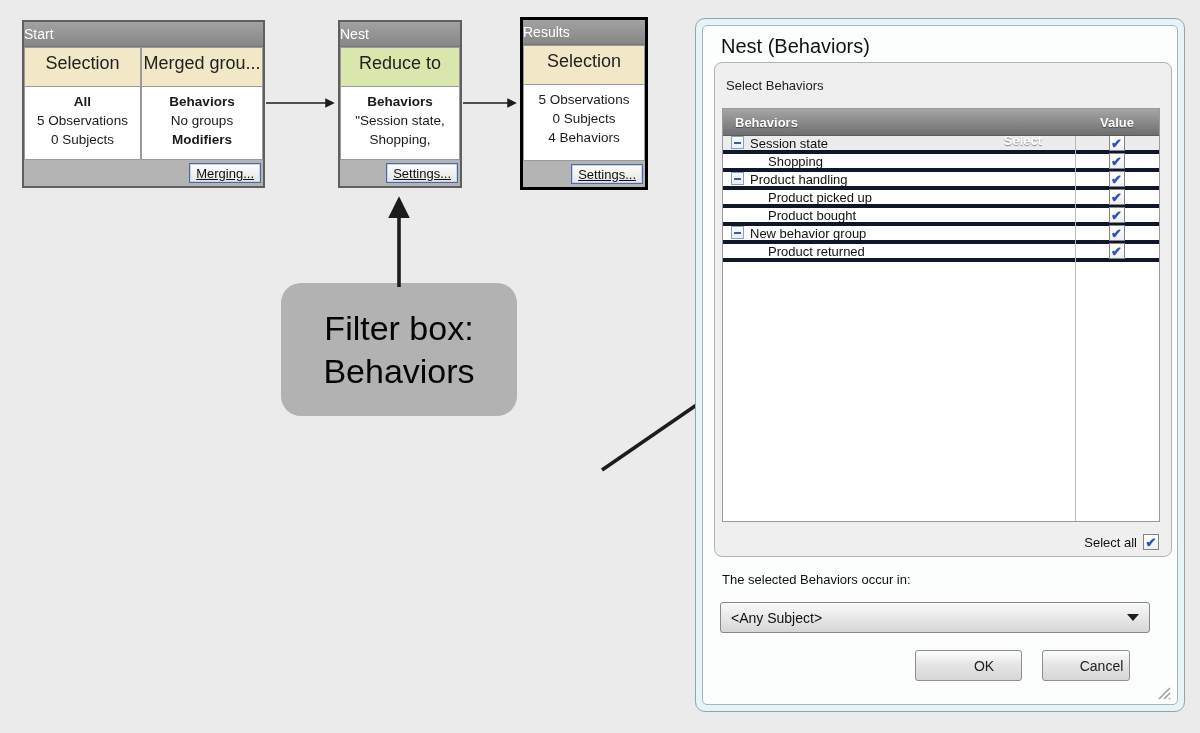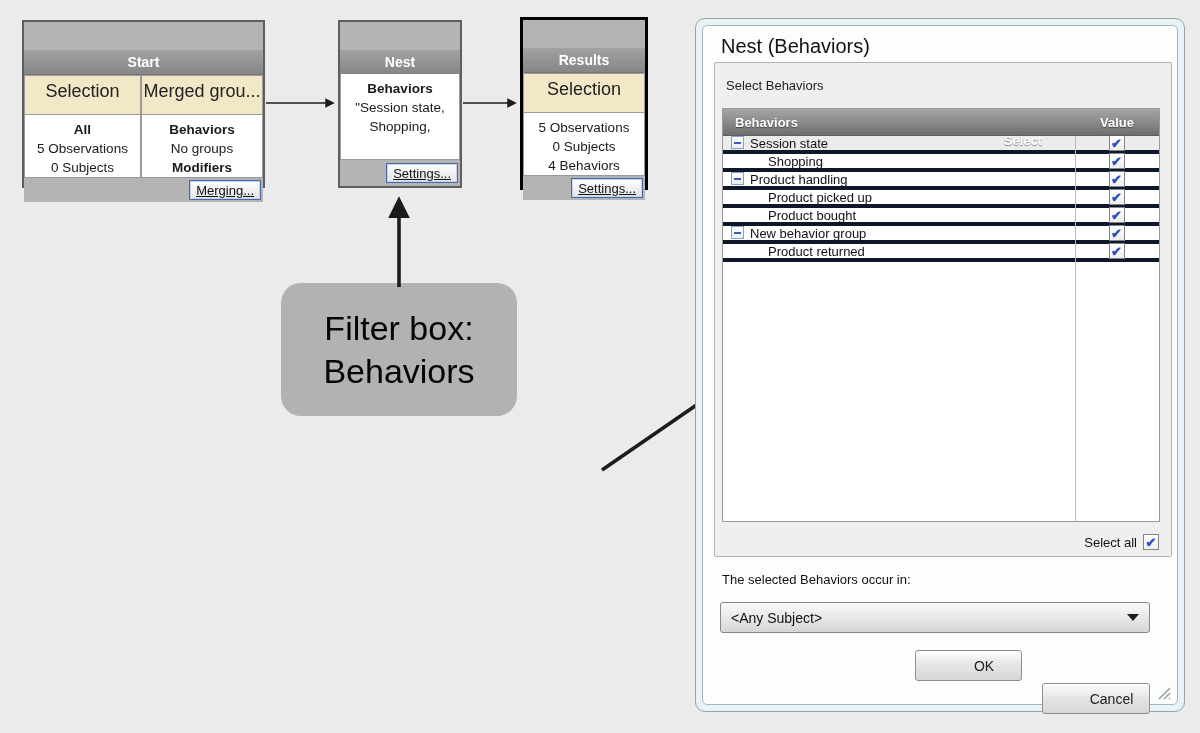--- a/index.html
+++ b/index.html
@@ -7,23 +7,23 @@
   #screen {
     position:relative; width:1200px; height:733px; overflow:hidden;
     background:var(--page-bg,#ebebeb);
     font-family:"Liberation Sans", sans-serif; color:#1a1a1a;
   }
 
   
   .fbox { position:absolute; border:2px solid #5f5f5f; background:#b4b4b4;
           display:flex; flex-direction:column; font-size:13.5px; }
   .fbox.selected { border:3px solid #000; }
-  .fbox-title { height:24px; line-height:24px; text-align:center; color:#fff;
-          font-weight:bold; font-size:14px;
-          background:linear-gradient(var(--box-title-hi,#a2a2a2),var(--box-title-gray,#868686));margin-top:28px; }
+  .fbox-title { height:24px; line-height:24px; color:#fff;
+          font-weight:normal; font-size:14px;
+          background:linear-gradient(var(--box-title-hi,#a2a2a2),var(--box-title-gray,#868686)); }
   .fbox-heads { display:flex; border-top:1px solid #777; }
   .fhead { flex:1; height:40px; line-height:31px; text-align:center;
           background:var(--tan-header,#f2e8c7); border:1px solid #9a9a9a;
           white-space:nowrap; overflow:hidden; font-size:18px; color:#222; }
   .fhead.green { background:var(--green-header,#d9e6ac); }
   .fbody { display:flex; flex:1; }
   .fcell { flex:1; background:#fff; border:1px solid #9a9a9a; border-top:none;
           text-align:center; padding-top:5px; line-height:19px; white-space:nowrap;
           overflow:hidden; }
   .fcell .b { font-weight:bold; }
@@ -46,21 +46,21 @@
 
   
   .dialog { position:absolute; left:695px; top:18px; width:490px; height:694px;
           background:var(--dialog-frame,#e6f3f7); border:1px solid #97a5aa;
           border-radius:10px; padding:6px; }
   .dialog-inner { position:relative; width:100%; height:100%;
           background:#fcfdfd; border:1px solid #a9b4b8; border-radius:5px; }
   .dlg-title { position:absolute; left:18px; top:9px; font-size:20px; color:#111; }
 
   .panel { position:absolute; left:11px; top:36px; width:458px; height:495px;
-          background:#efefef; border:1px solid #b3b3b3; border-radius:2px; }
+          background:#efefef; border:1px solid #b3b3b3; border-radius:8px; }
   .panel-label { position:absolute; left:11px; top:15px; font-size:13px; color:#222; }
 
   .btable { position:absolute; left:7px; top:45px; width:438px; height:414px;
           border:1px solid #9a9a9a; background:#fff; }
   .bt-head { position:relative; height:27px;
           background:linear-gradient(var(--thead-hi,#a5a5a5),var(--thead-dark,#6f6f6f));
           color:#fff; font-weight:bold; font-size:13px;
           text-shadow:0 1px 1px rgba(0,0,0,.45); border-bottom:1px solid #5e5e5e; }
   .bt-head .h-behaviors { position:absolute; left:12px; top:6px; }
   .bt-head .h-select { position:absolute; left:260px; width:80px; top:6px; text-align:center;margin-top:18px; }
@@ -92,21 +92,21 @@
           background:linear-gradient(#fafafa,#d6d6d6); display:flex; align-items:center;
           padding:0 10px; font-size:14px; color:#111; cursor:pointer; }
   .dropdown .dd-text { flex:1; white-space:nowrap; overflow:hidden; }
   .dd-arrow { width:0; height:0; border-left:6px solid transparent; border-right:6px solid transparent;
           border-top:7px solid #1c1c1c; }
 
   .dlg-btn { position:absolute; top:624px; width:107px; height:31px; font-size:14px; color:#222;
           background:linear-gradient(#fefefe,#e6e6e6 45%,#d7d7d7); border:1px solid #8f8f8f;
           border-radius:3px; cursor:pointer; font-family:"Liberation Sans", sans-serif;padding-left:31px; }
   .btn-ok { left:212px; }
-  .btn-cancel { left:339px; width:108px;margin-top:33px; }
+  .btn-cancel { left:339px; width:88px; }
 
   .grip { position:absolute; right:6px; bottom:4px; cursor:nwse-resize; }
 </style>
 </head>
 <body>
 
 <div id="screen">
 
   <div class="fbox" style="left:22px; top:20px; width:243px; height:168px;">
     <div class="fbox-title">Start</div>
@@ -126,20 +126,23 @@
         <div class="b">Modifiers</div>
       </div>
     </div>
     <div class="ffoot">
       <button class="link-btn">Merging...</button>
     </div>
   </div>
 
   <div class="fbox" style="left:338px; top:20px; width:124px; height:168px;">
     <div class="fbox-title">Nest</div>
+    <div class="fbox-heads">
+      <div class="fhead green">Reduce to</div>
+    </div>
     <div class="fbody">
       <div class="fcell">
         <div class="b">Behaviors</div>
         <div>"Session state,</div>
         <div>Shopping,</div>
       </div>
     </div>
     <div class="ffoot">
       <button class="link-btn">Settings...</button>
     </div>

